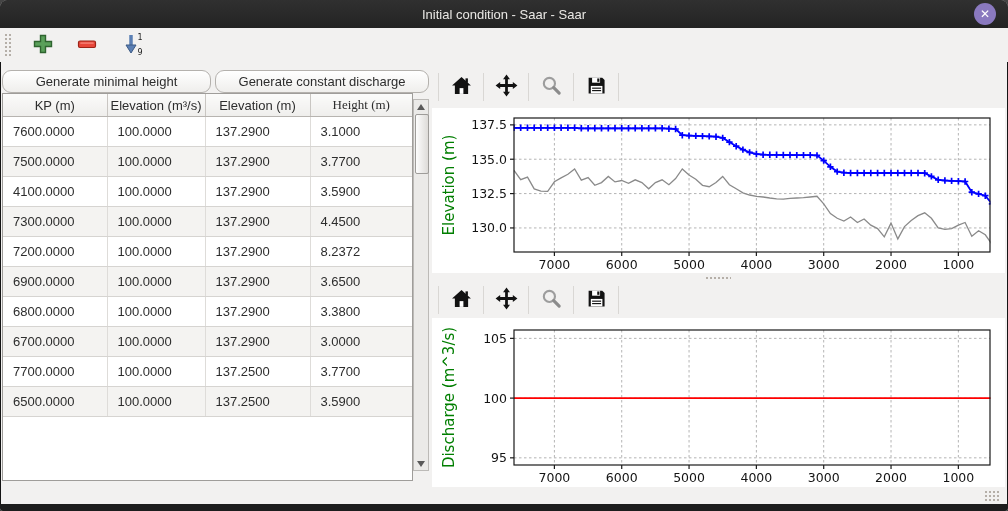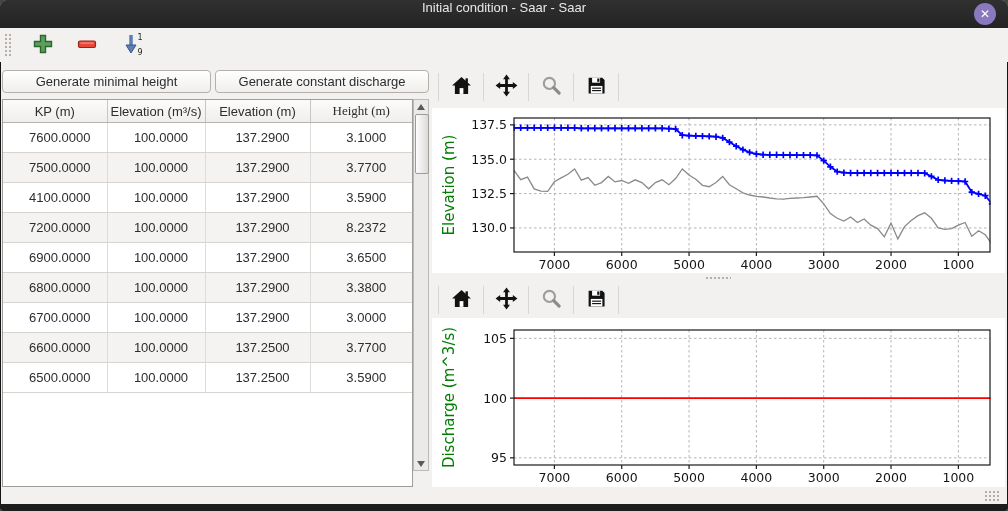--- a/index.html
+++ b/index.html
@@ -1,31 +1,31 @@
 <!DOCTYPE html>
 <html><head>
 <meta charset="utf-8">
 <style>
   html,body{margin:0;padding:0;background:#444;font-family:"Liberation Sans","DejaVu Sans",sans-serif;}
   .window{position:relative;width:1008px;height:511px;background:#f2f1f0;border-radius:8px 8px 4px 4px;overflow:hidden;box-shadow:0 0 0 1px #141414 inset;}
   
-  .titlebar{position:absolute;left:0;top:0;width:1008px;height:28px;background:linear-gradient(#303030,#232323);display:flex;align-items:flex-start;justify-content:center;border-radius:8px 8px 0 0;}
+  .titlebar{position:absolute;left:0;top:0;width:1008px;height:28px;background:linear-gradient(#303030,#232323);display:flex;align-items:center;justify-content:center;border-radius:8px 8px 0 0;}
   .title-text{color:#eae8e5;font-size:13px;}
   .close-btn{position:absolute;right:12px;top:3px;width:22px;height:22px;border-radius:50%;background:#8a79bf;color:#fff;display:flex;align-items:center;justify-content:center;font-size:12px;font-weight:bold;}
   
   .main-toolbar{position:absolute;left:0;top:28px;width:1008px;height:34px;background:#f2f1f0;display:flex;align-items:center;padding-left:4px;box-sizing:border-box;}
   .tb-handle{width:8px;height:24px;margin-right:16px;background-image:radial-gradient(circle,#b5afa8 1px,transparent 1.3px);background-size:4px 4px;}
   .tb-btn{width:30px;height:30px;border:none;background:transparent;display:flex;align-items:center;justify-content:center;margin-right:14px;padding:0;}
   
-  .gen-btn{position:absolute;height:23px;background:linear-gradient(#ffffff,#efeeec);border:1px solid #b4b1ad;border-radius:4px;font-size:13px;color:#2d2d2d;font-family:inherit;}
-  .table-wrap{position:absolute;left:2px;top:99px;width:411px;height:388px;background:#fff;border:1px solid #9f9d9a;box-sizing:border-box;overflow:hidden;}
+  .gen-btn{position:absolute;height:23px;background:linear-gradient(#ffffff,#efeeec);border:1px solid #b4b1ad;border-radius:9px;font-size:13px;color:#2d2d2d;font-family:inherit;}
+  .table-wrap{position:absolute;left:2px;top:93px;width:411px;height:388px;background:#fff;border:1px solid #9f9d9a;box-sizing:border-box;overflow:hidden;}
   table.data-table{border-collapse:collapse;table-layout:fixed;width:409px;}
   .data-table th{height:20px;background:linear-gradient(#fbfbfa,#efeeec);border-bottom:1px solid #b7b4b0;border-right:1px solid #c9c6c2;font-size:13px;font-weight:normal;color:#2d2d2d;text-align:center;}
   .data-table th:last-child{border-right:none;font-family:Liberation Serif, serif;}
-  .data-table td{height:29px;border-bottom:1px solid #d6d4d1;border-right:1px solid #dedcd9;font-size:13px;color:#2d2d2d;padding:0 0 0 10px;white-space:nowrap;overflow:hidden;text-align:center;}
+  .data-table td{height:29px;border-bottom:1px solid #d6d4d1;border-right:1px solid #dedcd9;font-size:13px;color:#2d2d2d;padding:0 0 0 10px;white-space:nowrap;overflow:hidden;}
   .data-table td:last-child{border-right:none;margin-left:8px;}
   .data-table tbody tr:nth-child(even) td{background:#f4f3f1;}
   
   .v-scrollbar{position:absolute;left:413px;top:99px;width:16px;height:372px;background:#ebeae8;border:1px solid #bcbab7;box-sizing:border-box;}
   .sb-btn{position:absolute;left:0;width:14px;height:13px;display:flex;align-items:center;justify-content:center;}
   .arr-up{width:0;height:0;border-left:4px solid transparent;border-right:4px solid transparent;border-bottom:6px solid #5a5a5a;}
   .arr-down{width:0;height:0;border-left:4px solid transparent;border-right:4px solid transparent;border-top:6px solid #5a5a5a;}
   .sb-thumb{position:absolute;left:1px;top:14px;width:12px;height:58px;background:linear-gradient(90deg,#fdfdfd,#dddbd8);border:1px solid #9e9c99;border-radius:2px;}
   
   .nav-toolbar{position:absolute;left:432px;height:34px;display:flex;align-items:center;}
@@ -112,20 +112,26 @@
             <td>137.2900</td>
             <td>3.7700</td>
           </tr>
           <tr>
             <td>4100.0000</td>
             <td>100.0000</td>
             <td>137.2900</td>
             <td>3.5900</td>
           </tr>
           <tr>
+            <td>7300.0000</td>
+            <td>100.0000</td>
+            <td>137.2900</td>
+            <td>4.4500</td>
+          </tr>
+          <tr>
             <td>7200.0000</td>
             <td>100.0000</td>
             <td>137.2900</td>
             <td>8.2372</td>
           </tr>
           <tr>
             <td>6900.0000</td>
             <td>100.0000</td>
             <td>137.2900</td>
             <td>3.6500</td>
@@ -136,21 +142,21 @@
             <td>137.2900</td>
             <td>3.3800</td>
           </tr>
           <tr>
             <td>6700.0000</td>
             <td>100.0000</td>
             <td>137.2900</td>
             <td>3.0000</td>
           </tr>
           <tr>
-            <td>6600.0000</td>
+            <td>7700.0000</td>
             <td>100.0000</td>
             <td>137.2500</td>
             <td>3.7700</td>
           </tr>
           <tr>
             <td>6500.0000</td>
             <td>100.0000</td>
             <td>137.2500</td>
             <td>3.5900</td>
           </tr>

